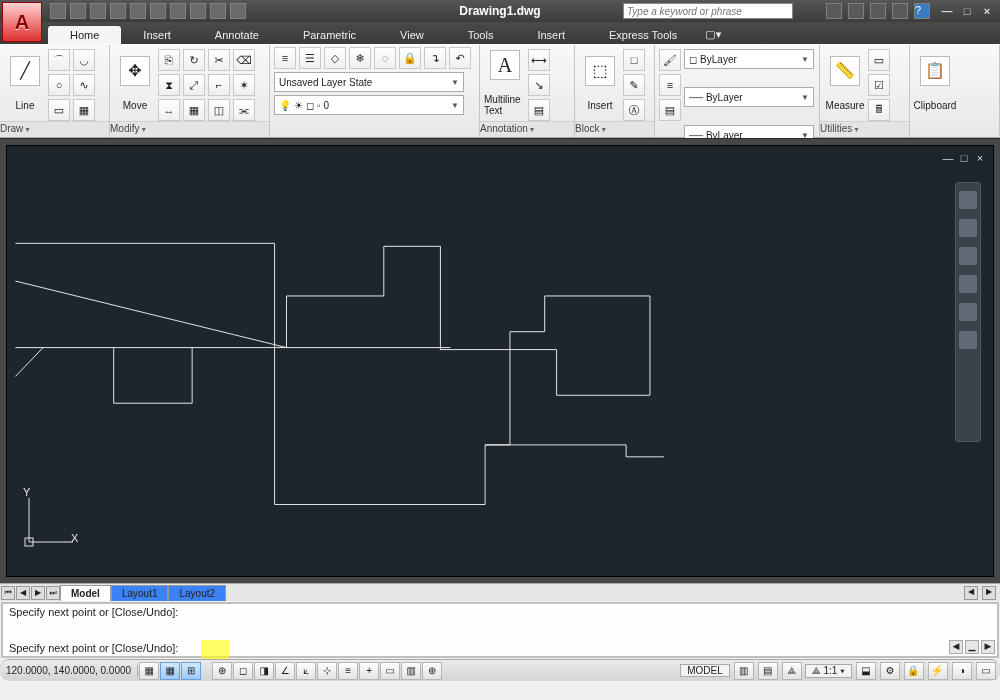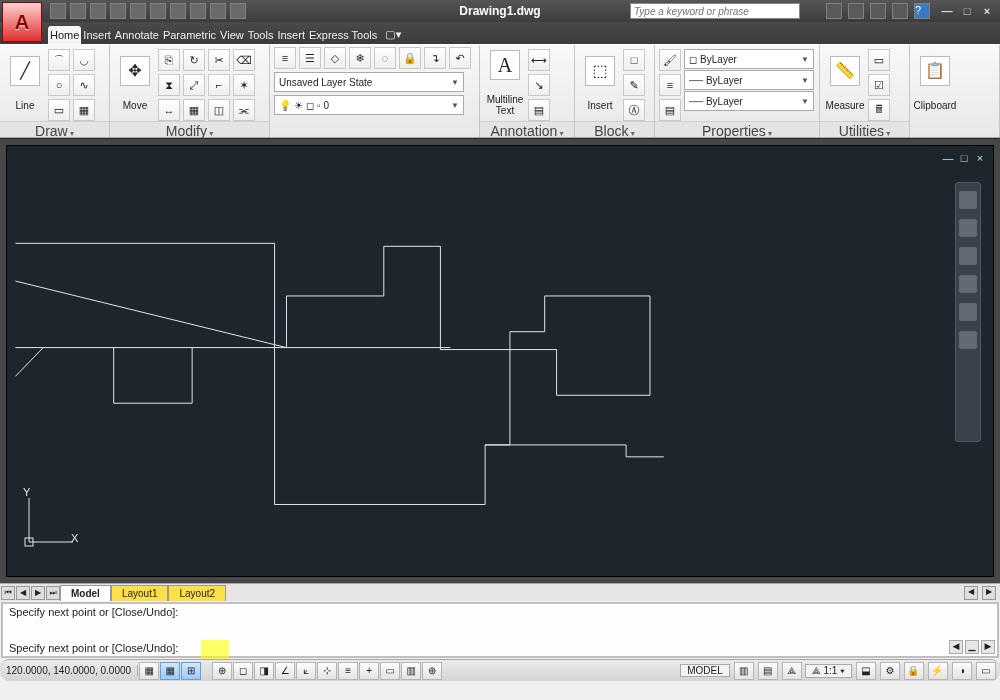--- a/index.html
+++ b/index.html
@@ -5,62 +5,62 @@
 * { box-sizing: border-box; margin: 0; padding: 0; font-family: "Segoe UI", Tahoma, sans-serif; }
 body { width: 1000px; height: 700px; background: #f0f0f0; overflow: hidden; font-size: 11px; color: #222; }
 
 
 .titlebar { height: 22px; background: linear-gradient(#565656,#3c3c3c); display: flex; align-items: center; color: #fff; position: relative; }
 .app-icon { width: 40px; height: 40px; background: linear-gradient(#ffd0d0,#e03030); border: 1px solid #900; display: flex; align-items: center; justify-content: center; font-weight: bold; font-size: 20px; color: #b00000; position: absolute; left: 2px; top: 2px; z-index: 3; }
 .app-icon span{color:#8a0000;text-shadow:0 1px 0 #fff5f5;}
 .qat { margin-left: 50px; display: flex; gap: 4px; align-items: center; }
 .qat .qbtn { width: 16px; height: 16px; background: #6a6a6a; border:1px solid #808080; }
 .title-txt { position:absolute; left:50%; transform:translateX(-50%); font-weight:bold; font-size:12px;}
-.search { position:absolute; right:200px; }
+.search { position:absolute; right:207px; }
 .search input { width:170px; height:16px; font-size:10px; font-style:italic; color:#888; background:#fff; border:1px solid #888; padding:0 3px;}
 .title-icons { position:absolute; right:70px; display:flex; gap:6px; }
 .title-icons .qbtn{width:16px;height:16px;background:#5a5a5a;border:1px solid #808080;}
 .win-ctrl { position:absolute; right:4px; display:flex; gap:2px; color:#ddd; font-weight:bold; }
 .win-ctrl div{width:18px;text-align:center;cursor:pointer;}
 
 
 .menutabs { height: 22px; background: linear-gradient(#4a4a4a,#3a3a3a); display: flex; align-items: flex-end; padding-left: 48px; gap: 0; }
-.menutabs .tab { padding: 3px 2px; color: #eee; font-size: 11px; cursor:pointer; border-top-left-radius:3px; border-top-right-radius:3px;}
+.menutabs .tab { padding: 3px 22px; color: #eee; font-size: 11px; cursor:pointer; border-top-left-radius:3px; border-top-right-radius:3px;}
 .menutabs .tab.active { background: #f5f5f5; color:#222; }
 
 
 .ribbon { height: 94px; background: linear-gradient(#f8f8f8,#e8e8e8); display:flex; border-bottom:1px solid #aaa; border-top:1px solid #fff;}
 .panel { border-right:1px solid #c5c5c5; display:flex; flex-direction:column; padding:2px 4px 0 4px; position:relative; }
 .panel-body{flex:1; display:flex; gap:2px; align-items:flex-start;}
-.panel-title{height:16px; font-size:14px; color:#444; text-align:center; padding:1px 0; background:#e4e4e4; margin:0 -4px; border-top:1px solid #d0d0d0;}
+.panel-title{height:16px; font-size:10px; color:#444; padding:1px 0; background:#e4e4e4; margin:0 -4px; border-top:1px solid #d0d0d0;}
 .panel-title::after{content:" ▾"; font-size:8px; color:#666;}
 .bigbtn{display:flex;flex-direction:column;align-items:center;justify-content:center;width:42px;height:72px;cursor:pointer;}
 .bigbtn .ic{width:30px;height:30px;border:1px solid #bbb;background:#fff;margin-bottom:2px;display:flex;align-items:center;justify-content:center;font-size:16px;}
-.bigbtn .lbl{font-size:10px;text-align:center;line-height:11px;margin-top:12px;}
+.bigbtn .lbl{font-size:10px;text-align:left;line-height:11px;margin-top:12px;}
 .iconcol{display:flex;flex-direction:column;gap:3px;padding-top:2px;}
 .iconrow{display:flex;gap:3px;}
 .sm{width:22px;height:22px;border:1px solid #c8c8c8;background:linear-gradient(#fff,#eee);cursor:pointer;display:flex;align-items:center;justify-content:center;font-size:11px;}
 .dd{width:190px;height:20px;border:1px solid #aaa;background:#fff;font-size:10px;display:flex;align-items:center;padding:0 4px;justify-content:space-between;}
 .dd .arr{font-size:8px;color:#555;}
 .laydd{width:130px;}
 
 
 .draw-wrap{position:relative;height:445px;background:#474747;border-top:1px solid #2a2a2a;}
 .canvas{position:absolute;inset:6px;background:#1d252d;border:1px solid #000;}
 .viewctrl{position:absolute;right:6px;top:6px;display:flex;gap:2px;color:#ddd;font-size:11px;}
 .viewctrl div{width:14px;height:14px;text-align:center;cursor:pointer;}
 .navstrip{position:absolute;right:12px;top:36px;width:26px;height:260px;background:rgba(80,90,100,.55);border:1px solid #556;border-radius:3px;display:flex;flex-direction:column;align-items:center;gap:10px;padding:8px 0;}
 .navstrip .nb{width:18px;height:18px;background:rgba(140,150,160,.5);border-radius:2px;}
 svg.drawing{position:absolute;inset:0;width:100%;height:100%;}
 .ucs{position:absolute;left:14px;bottom:24px;color:#e8e8e8;font-size:11px;}
 
 
 .sheettabs{height:18px;background:#e6e6e6;border-top:1px solid #aaa;display:flex;align-items:center;font-size:10px;position:relative;}
 .sheettabs .navb{width:14px;height:14px;border:1px solid #999;background:#ddd;margin-left:1px;display:flex;align-items:center;justify-content:center;font-size:8px;}
-.sheettabs .stab{padding:2px 10px;border:1px solid #999;border-bottom:none;background:#fde047;margin-left:0;cursor:pointer;}
+.sheettabs .stab{padding:2px 10px;border:1px solid #999;border-bottom:none;background:#3b82f6;margin-left:0;cursor:pointer;}
 .sheettabs .stab.active{background:#fff;font-weight:bold;}
 .sheettabs .link{position:absolute;left:335px;color:#1040d0;font-size:10px;}
 .sheettabs .endbtn{position:absolute;right:4px;width:14px;height:14px;border:1px solid #999;background:#ddd;font-size:8px;text-align:center;}
 .sheettabs .endbtn2{right:22px;}
 
 
 .cmdwin{height:56px;background:#fefefe;border:2px solid #bfbfbf;margin:1px;font-family:"Courier New",monospace;font-size:11px;padding:2px 6px;display:flex;flex-direction:column;justify-content:space-between;position:relative;}
 .cmdwin .scroll{position:absolute;right:2px;bottom:2px;display:flex;gap:2px;}
 .cmdwin .scroll div{width:14px;height:14px;border:1px solid #aaa;background:#e6e6e6;font-size:9px;text-align:center;}
 .highlight{position:absolute;left:198px;bottom:-10px;width:28px;height:26px;background:rgba(255,255,0,.6);pointer-events:none;}
@@ -231,21 +231,21 @@
     <div class="panel-title">Block</div>
   </div>
 
   <div class="panel" style="width:165px">
     <div class="panel-body" style="flex-direction:row;gap:3px;align-items:flex-start">
        <div class="iconcol">
          <div class="sm">🖌</div>
          <div class="sm">≡</div>
          <div class="sm">▤</div>
        </div>
-       <div class="iconcol" style="gap:1px">
+       <div class="iconcol" style="gap:18px">
          <div class="dd laydd">
             <span>◻ <span>ByLayer</span></span>
             <span class="arr">▼</span>
           </div>
          <div class="dd laydd">
             <span>── <span>ByLayer</span></span>
             <span class="arr">▼</span>
           </div>
          <div class="dd laydd">
             <span>── <span>ByLayer</span></span>

